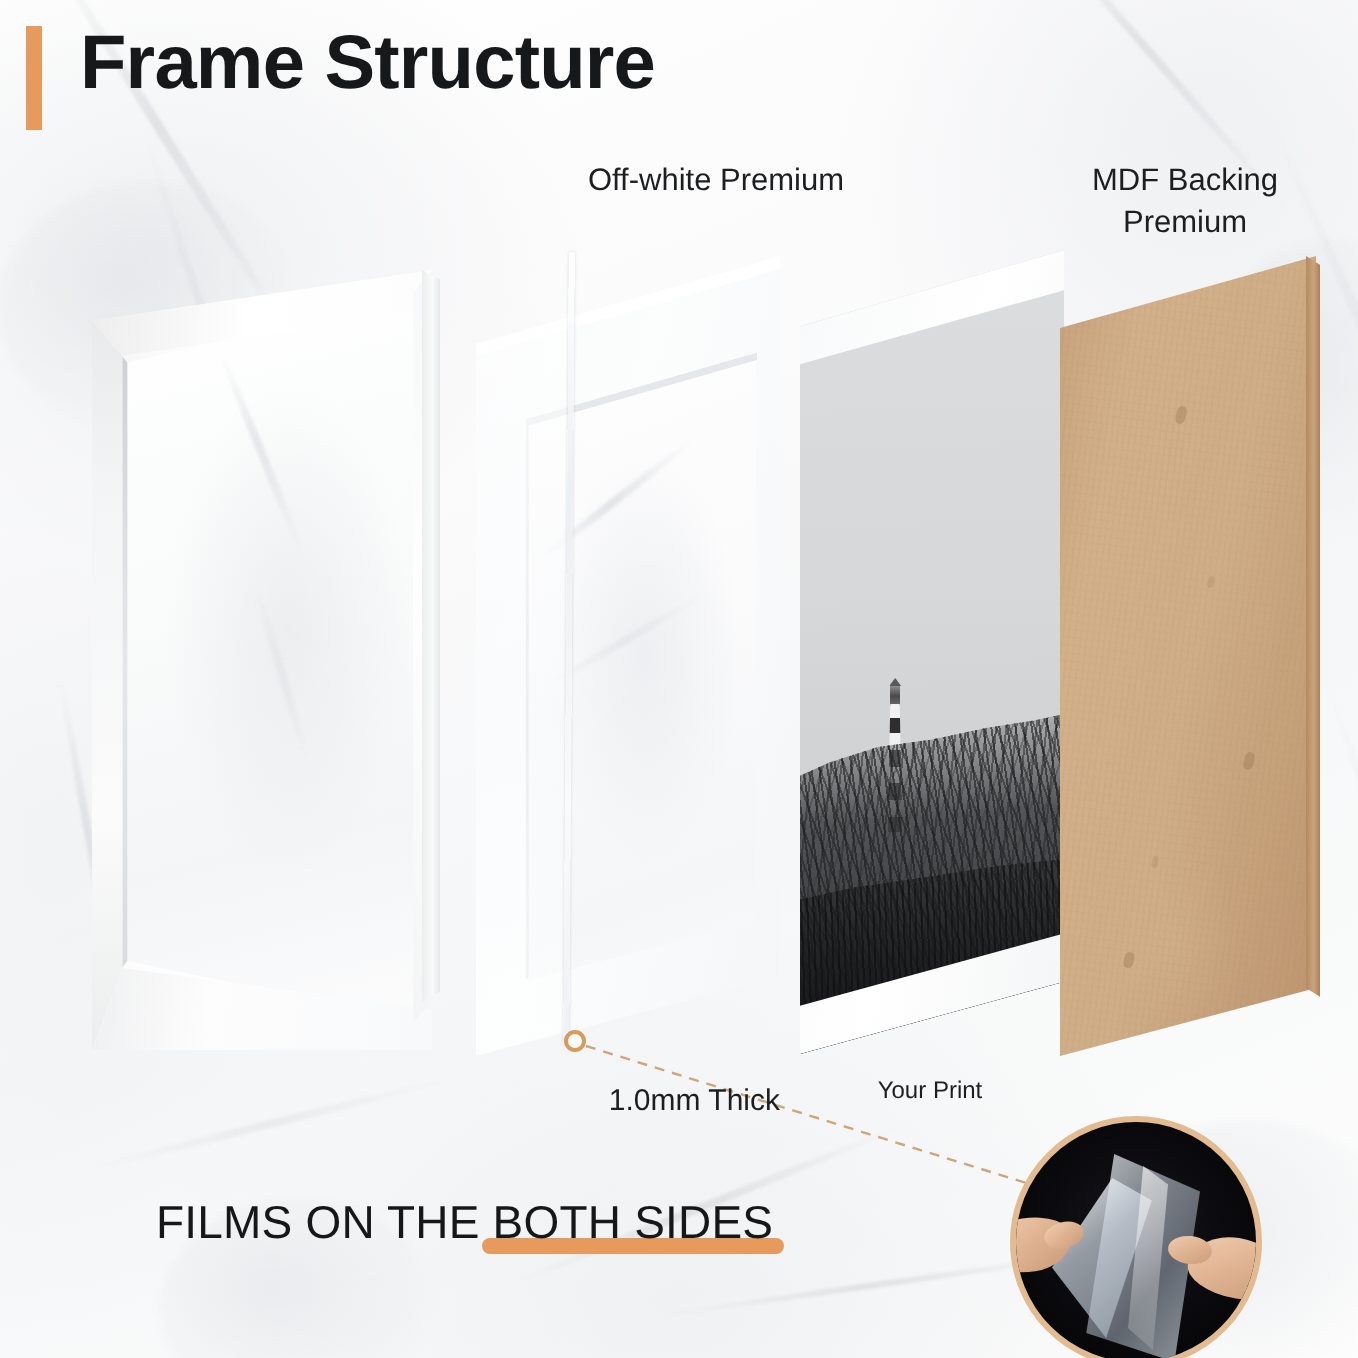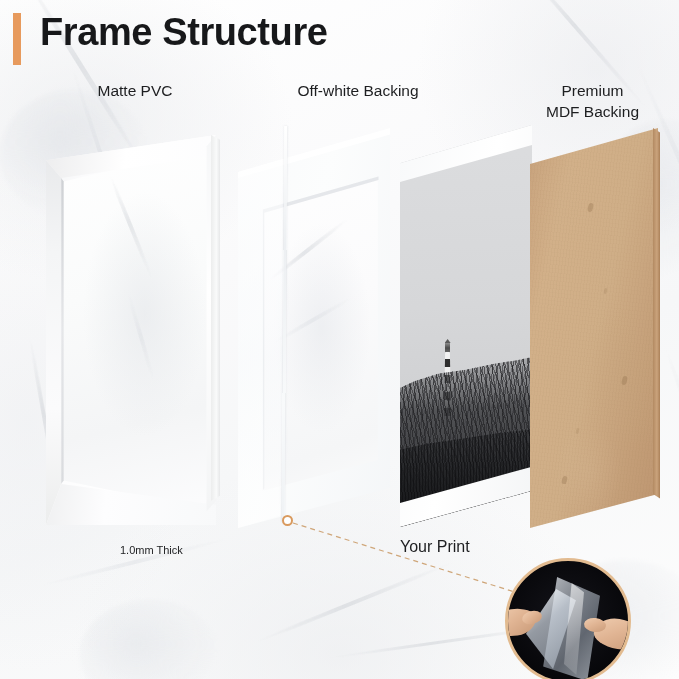--- a/index.html
+++ b/index.html
@@ -321,32 +321,32 @@
     border: 2.4px solid #d99a5e;
     border-radius: 50%;
     background: #ffffff;
   }
 
   
   #label-plexi {
     position: absolute;
     left: 120px; top: 540px;
     width: 270px;
-    text-align: left;
-    font-size: 11px;
+    text-align: right;
+    font-size: 15px;
     line-height: 21px;
     color: #1d1e20;
     white-space: nowrap;
   }
   #label-print {
     position: absolute;
     left: 400px; top: 538px;
     width: 130px;
-    text-align: left;
-    font-size: 16px;
+    text-align: center;
+    font-size: 12px;
     color: #1d1e20;
     white-space: nowrap;
   }
 
   
   #headline {
     position: absolute;
     left: 78px; top: 596px;
     width: 420px;
     font-size: 23px;
@@ -409,28 +409,27 @@
     <div class="vein-blotch" style="left:0px;   top:90px;  width:150px; height:130px;"></div>
     <div class="vein-blotch" style="left:540px; top:560px; width:170px; height:140px;"></div>
     <div class="vein-blotch" style="left:80px;  top:600px; width:140px; height:110px;"></div>
     <div class="vein-blotch" style="left:600px; top:120px; width:130px; height:160px;"></div>
   </div>
 
   <div id="title-bar"></div>
   <div id="page-title">Frame Structure</div>
 
   <div class="top-label" id="label-frame">
-    <div>Matte PVC</div>
   </div>
   <div class="top-label" id="label-mat">
-    <div>Off-white Backing</div>
+    <div>Off-white Premium</div>
   </div>
   <div class="top-label" id="label-mdf">
+    <div>MDF Backing</div>
     <div>Premium</div>
-    <div>MDF Backing</div>
   </div>
 
   <div id="panels">
 
     <div id="panel-frame"></div>
     <div id="frame-aperture">
       <div class="vein" style="left:30px; top:90px; width:110px; height:4px; transform:rotate(68deg);"></div>
       <div class="vein soft" style="left:50px; top:200px; width:90px; height:4px; transform:rotate(74deg);"></div>
     </div>
     <div id="frame-inner-shadow"></div>
@@ -478,20 +477,21 @@
     <line x1="293" y1="523" x2="534" y2="598" stroke="#cfa679" stroke-width="1.2" stroke-dasharray="5 4" fill="none"></line>
   </svg>
   <div id="marker-dot"></div>
 
   <div id="label-plexi">
     <div>1.0mm Thick</div>
   </div>
   <div id="label-print">Your Print</div>
 
   <div id="headline">
+    <div><span>FILMS ON THE </span><span class="hl-both">BOTH SIDES</span></div>
   </div>
 
   <div id="inset-photo">
 
     <div class="film-sheet" style="left:34px; top:16px; width:58px; height:104px;
                 clip-path:polygon(26% 0%, 100% 18%, 78% 100%, 2% 86%);
                 opacity:0.92;"></div>
     <div class="film-sheet" style="left:18px; top:28px; width:52px; height:80px;
                 clip-path:polygon(58% 0%, 96% 14%, 52% 100%, 0% 56%);
                 background:linear-gradient(140deg, rgba(248,250,252,0.92) 0%, rgba(206,214,224,0.7) 40%, rgba(168,178,190,0.6) 100%);"></div>

